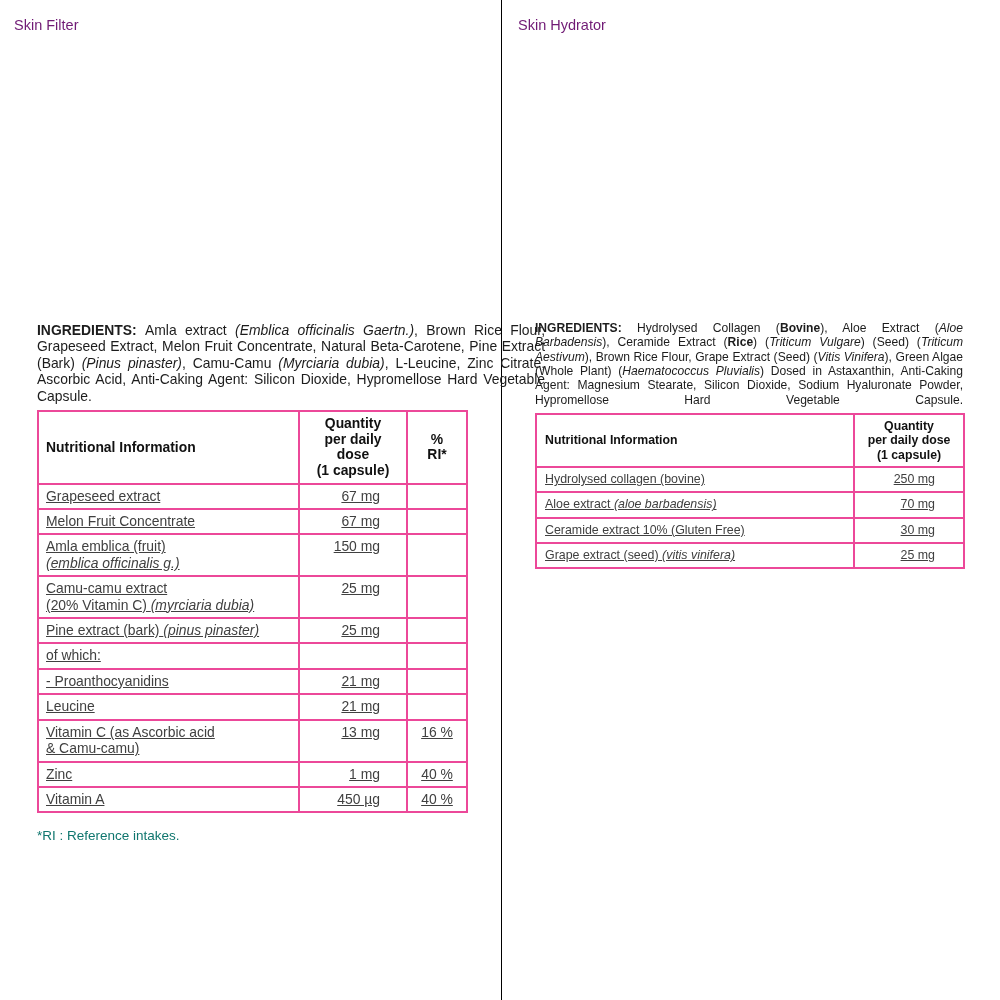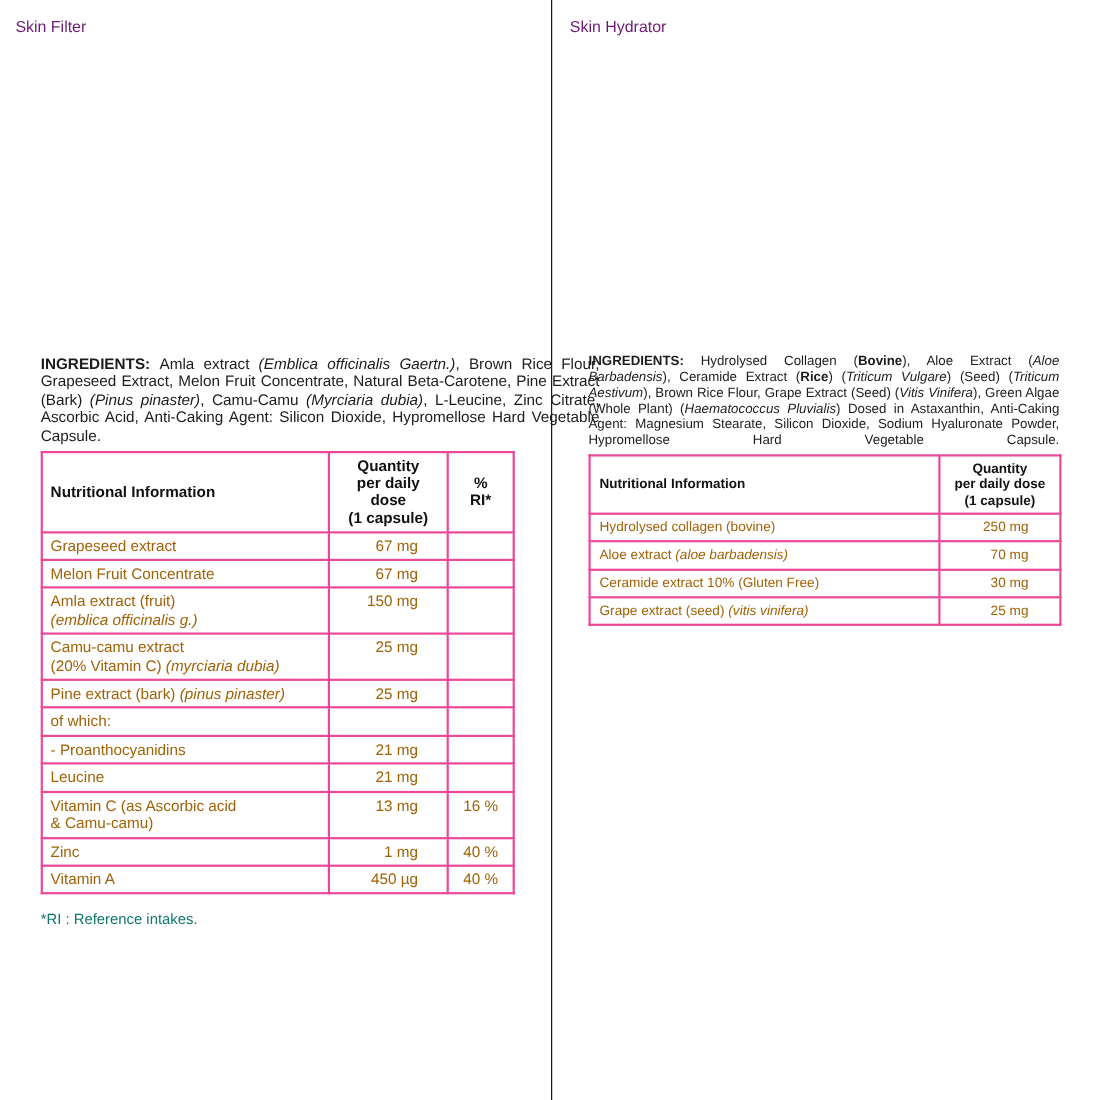--- a/index.html
+++ b/index.html
@@ -18,21 +18,21 @@
   .b{font-weight:bold;}
   .i{font-style:italic;}
   table{border-collapse:collapse;table-layout:fixed;margin-top:6px;}
   .tbl-left{width:429px;}
   .tbl-right{width:428px;}
   th,td{border:2px solid #ec4899;overflow:hidden;}
   th{font-weight:bold;white-space:pre-line;vertical-align:middle;padding:4px 7px;
      font-size:13.9px;line-height:15.6px;color:#111;}
   th.hl{text-align:left;}
   th.hc{text-align:center;}
-  td{vertical-align:top;padding:3px 7px 4px 7px;font-size:13.9px;line-height:16.4px;color:#a16207;}
+  td{vertical-align:top;padding:3px 7px 4px 7px;font-size:13.9px;line-height:16.4px;color:#404040;text-decoration:underline;}
   td.cell-qty{text-align:right;padding-right:26px;}
   td.cell-ri{text-align:center;padding-left:4px;padding-right:4px;}
   .tbl-right th{font-size:12.3px;line-height:14.4px;padding:4px 8px;}
   .tbl-right td{font-size:12.4px;line-height:15.2px;padding:4px 8px;}
   .tbl-right td.cell-qty{padding-right:28px;}
   .footnote{margin-top:15px;font-size:13.5px;line-height:1.2;color:#0f766e;}
 </style>
 </head>
 <body>
 
@@ -67,21 +67,21 @@
             <td class="cell-name"><span>Grapeseed extract</span></td>
             <td class="cell-qty">67 mg</td>
             <td class="cell-ri"></td>
           </tr>
           <tr>
             <td class="cell-name"><span>Melon Fruit Concentrate</span></td>
             <td class="cell-qty">67 mg</td>
             <td class="cell-ri"></td>
           </tr>
           <tr>
-            <td class="cell-name"><span>Amla extract (fruit)</span><br><span></span><span class="i">(emblica officinalis g.)</span></td>
+            <td class="cell-name"><span>Amla emblica (fruit)</span><br><span></span><span class="i">(emblica officinalis g.)</span></td>
             <td class="cell-qty">150 mg</td>
             <td class="cell-ri"></td>
           </tr>
           <tr>
             <td class="cell-name"><span>Camu-camu extract</span><br><span>(20% Vitamin C) </span><span class="i">(myrciaria dubia)</span></td>
             <td class="cell-qty">25 mg</td>
             <td class="cell-ri"></td>
           </tr>
           <tr>
             <td class="cell-name"><span>Pine extract (bark) </span><span class="i">(pinus pinaster)</span></td>

